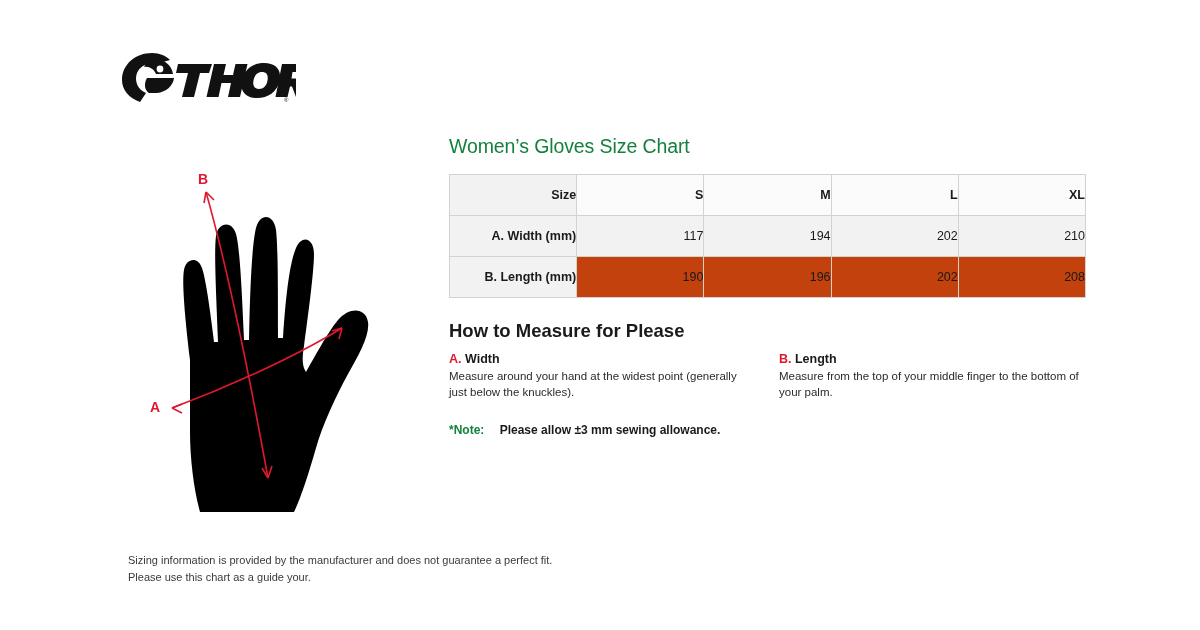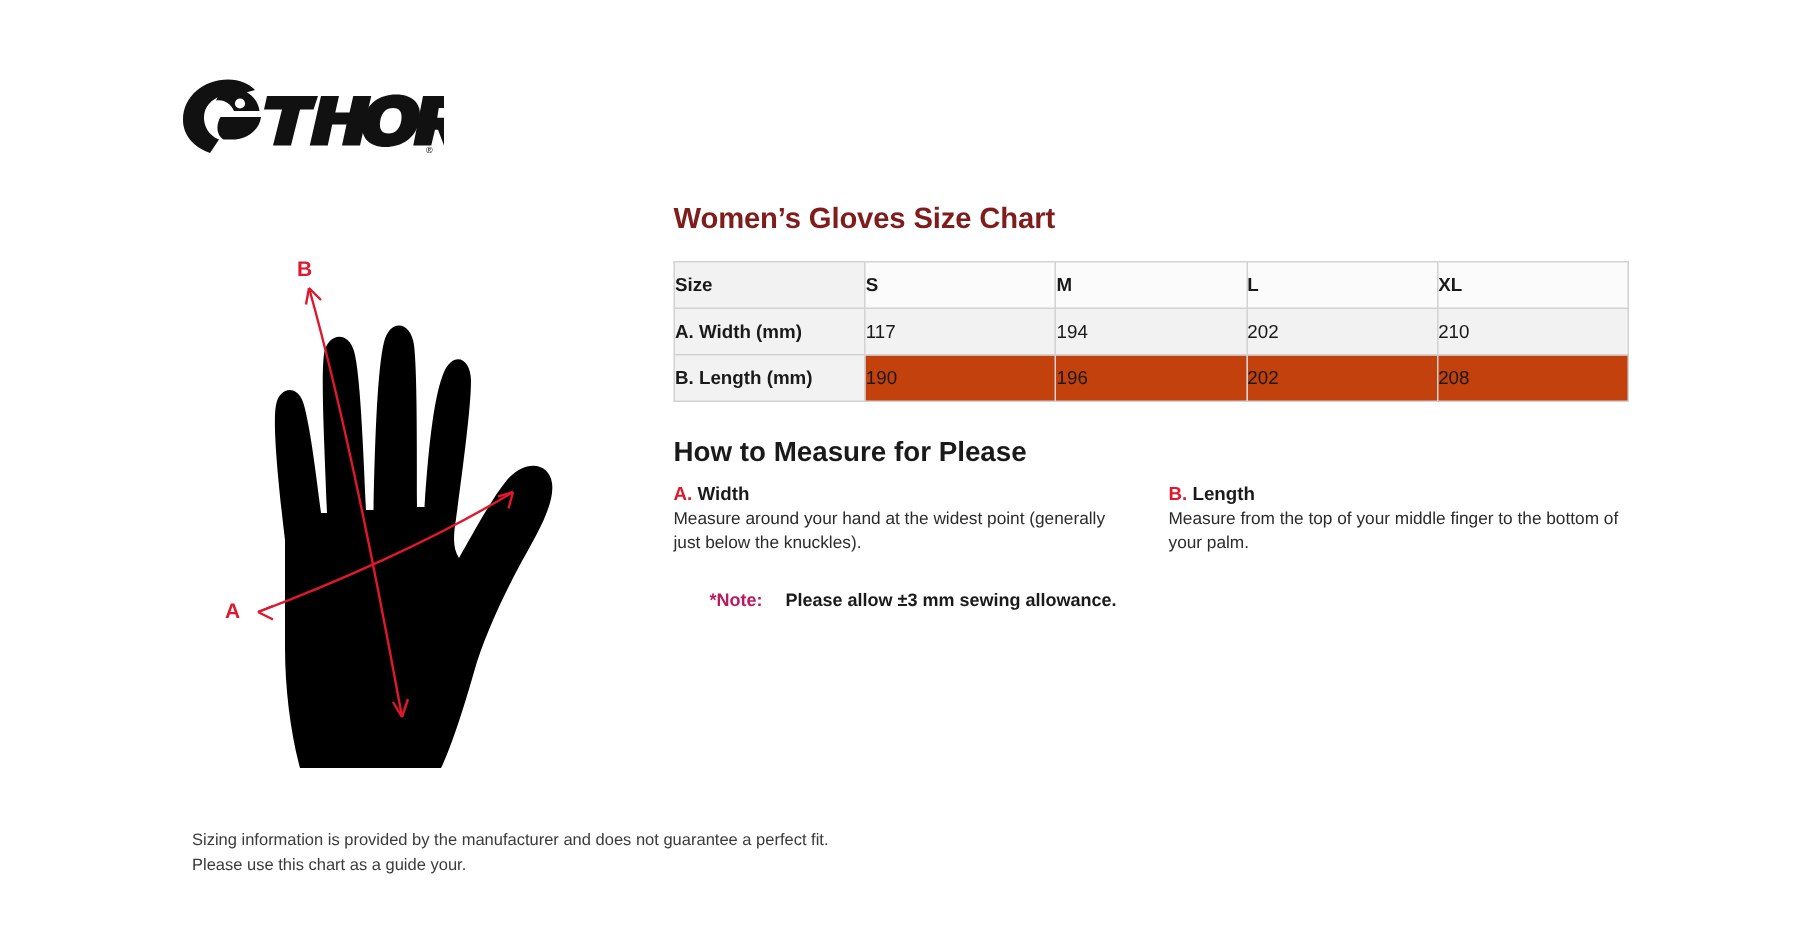--- a/index.html
+++ b/index.html
@@ -40,37 +40,37 @@
   
   .content {
     position: absolute;
     left: 449px;
     top: 135px;
     width: 640px;
   }
 
   h1.title {
     font-size: 19.5px;
-    font-weight: bold;
+    font-weight: normal;
     margin: 0 0 16px 0;
     letter-spacing: -0.1px;
-    color: #7f1d1d;
+    color: #15803d;
   }
 
   
   table.size-table {
     border-collapse: collapse;
     width: 637px;
     table-layout: fixed;
   }
   table.size-table td, table.size-table th {
     border: 1px solid #d2d2d2;
-    height: 31px;
+    height: 41px;
     font-size: 12.5px;
-    text-align: left;
+    text-align: right;
     vertical-align: middle;
     font-weight: normal;
     padding: 0;
   }
   table.size-table tr.head th {
     font-weight: bold;
     background: #fbfbfb;
     font-size: 12.5px;
   }
   table.size-table tr.head th:first-child { background: #f2f2f2; }
@@ -108,21 +108,21 @@
     font-size: 11.5px;
     line-height: 1.35;
     color: #2b2b2b;
   }
 
   .note {
     margin-top: 23px;
     font-size: 12px;
     font-weight: bold;
   }
-  .note .note-label { color: #be185d; margin-left: 24px; }
+  .note .note-label { color: #15803d; }
   .note .note-text { color: #1a1a1a; margin-left: 12px; margin-top: 12px; }
 
   
   .footer {
     position: absolute;
     left: 128px;
     top: 552px;
     font-size: 11px;
     line-height: 1.55;
     color: #3a3a3a;

